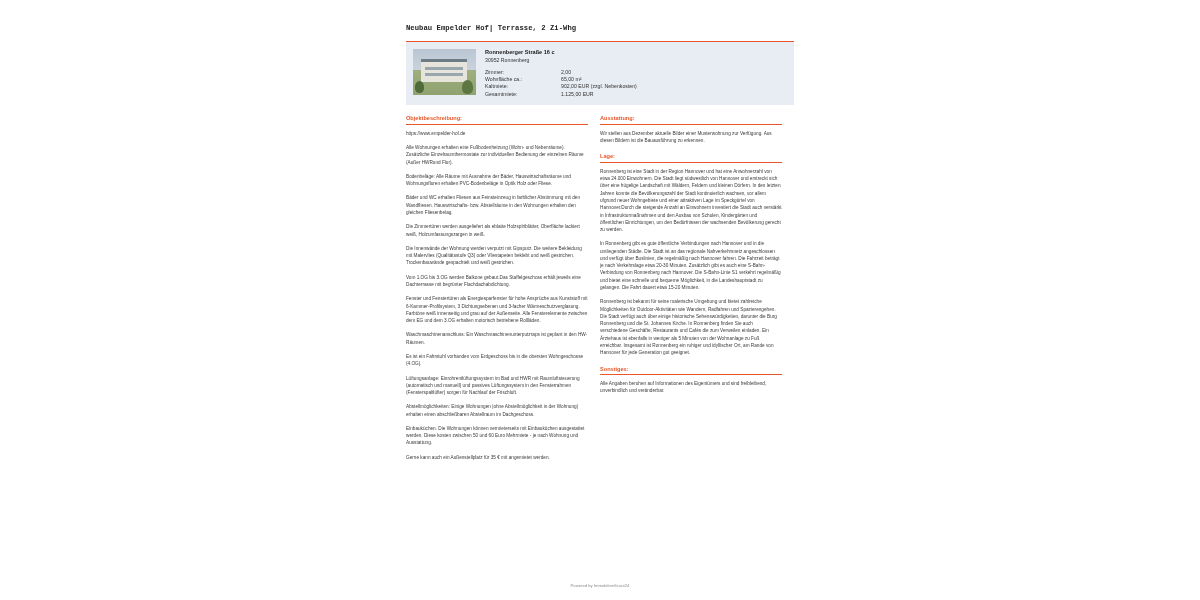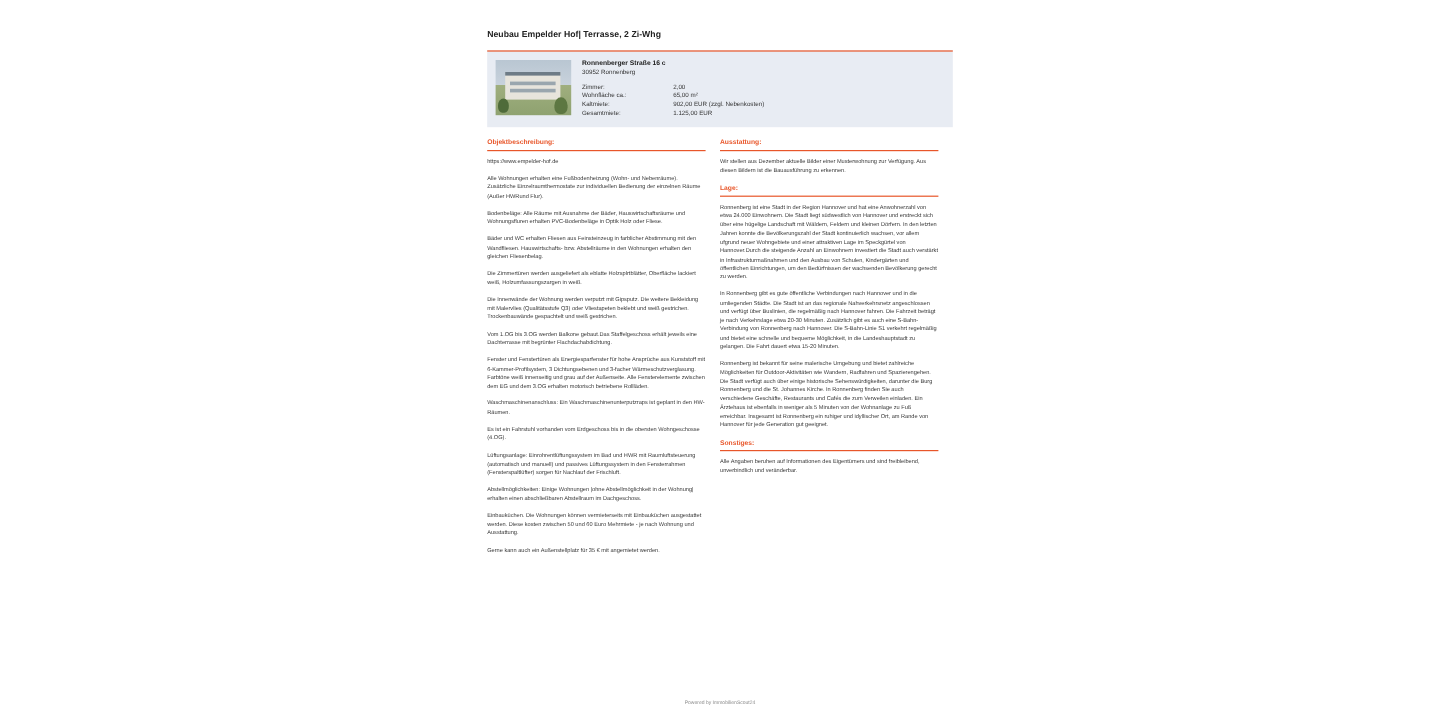--- a/index.html
+++ b/index.html
@@ -21,20 +21,21 @@
     width: 408px;
     height: 600px;
     background: #ffffff;
   }
   .doc-title {
     font-size: 7.2px;
     font-weight: bold;
     color: #222222;
     padding: 24px 10px 0 10px;
     letter-spacing: 0.05px;
+    font-family: Liberation Mono, monospace;
   }
   .listing-card {
     margin: 9px 10px 0 10px;
     background: #e8ecf3;
     border-top: 1.5px solid #e8562a;
     display: flex;
     padding: 7px 7px 8px 7px;
     box-sizing: border-box;
   }
   .thumb {

